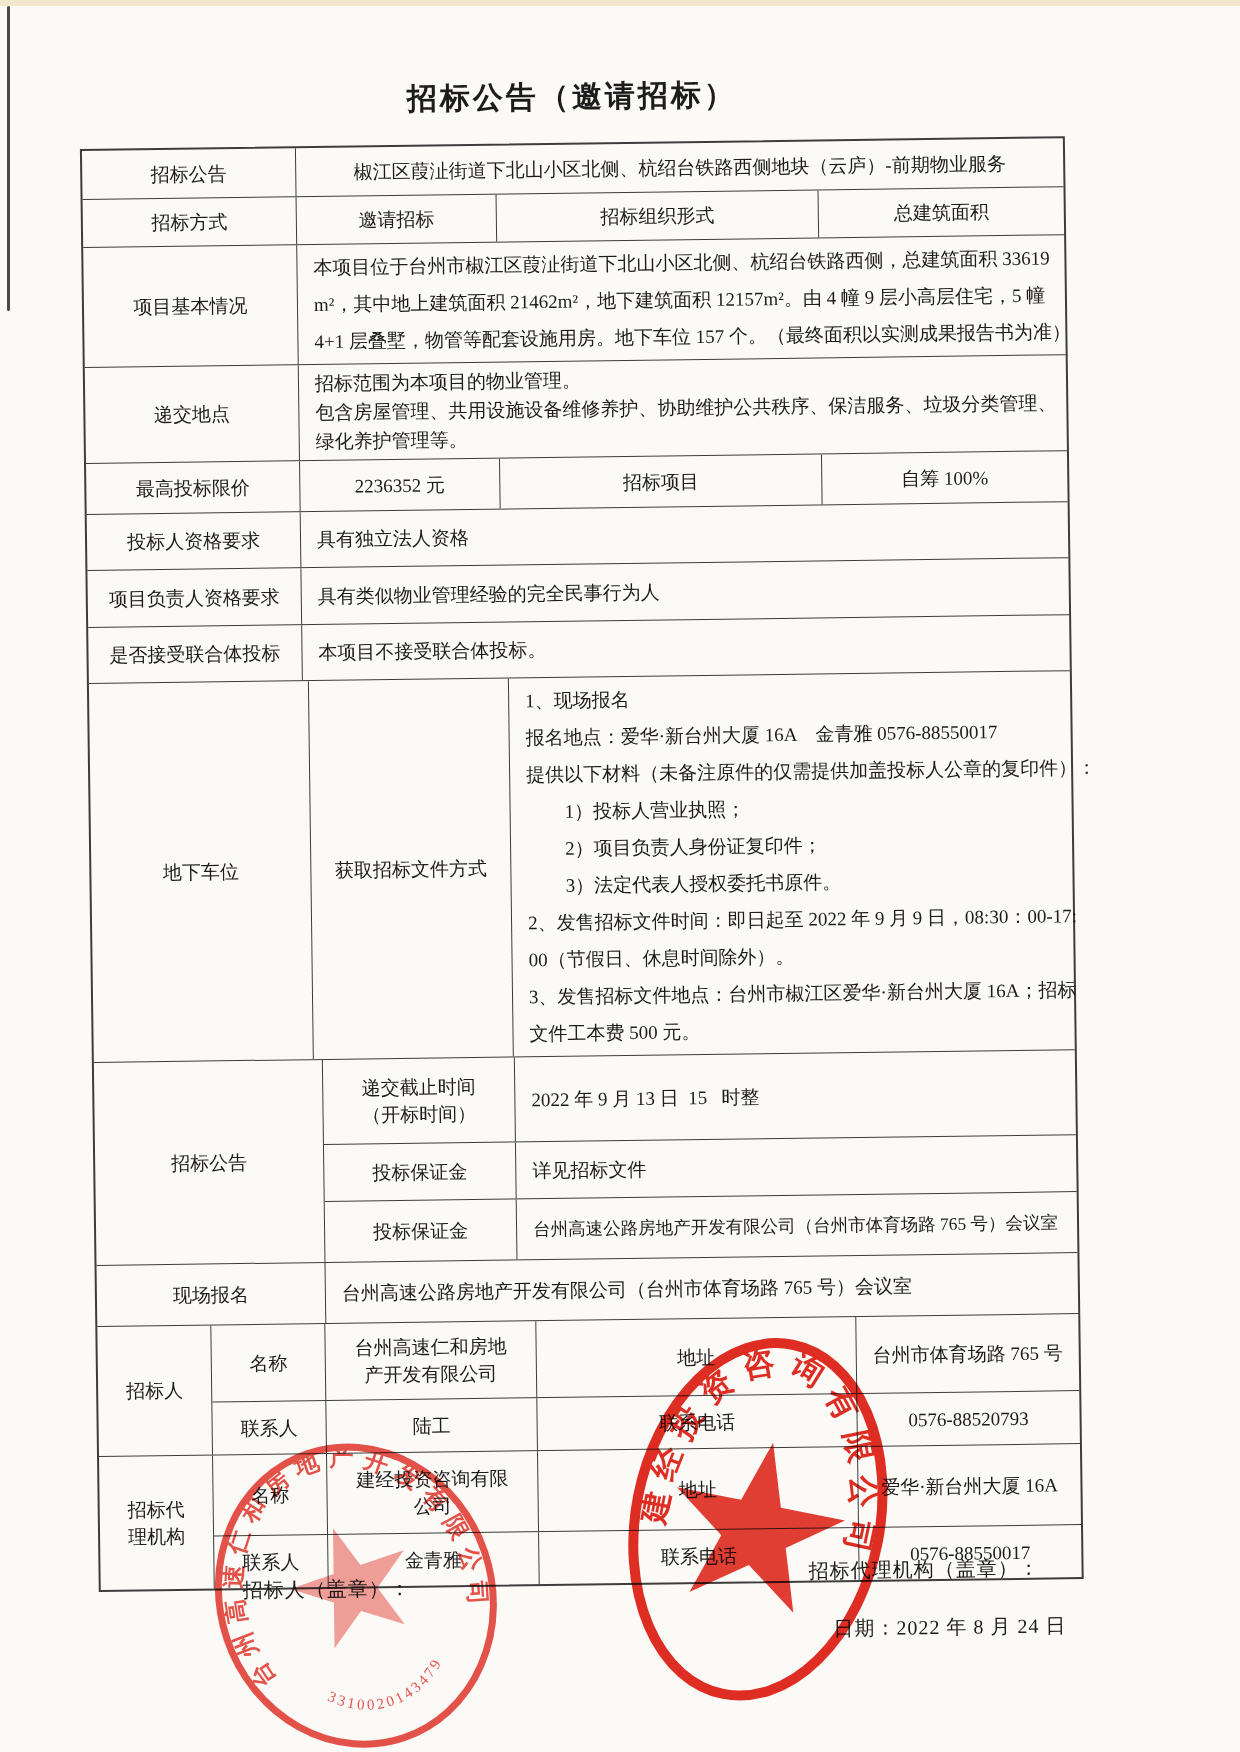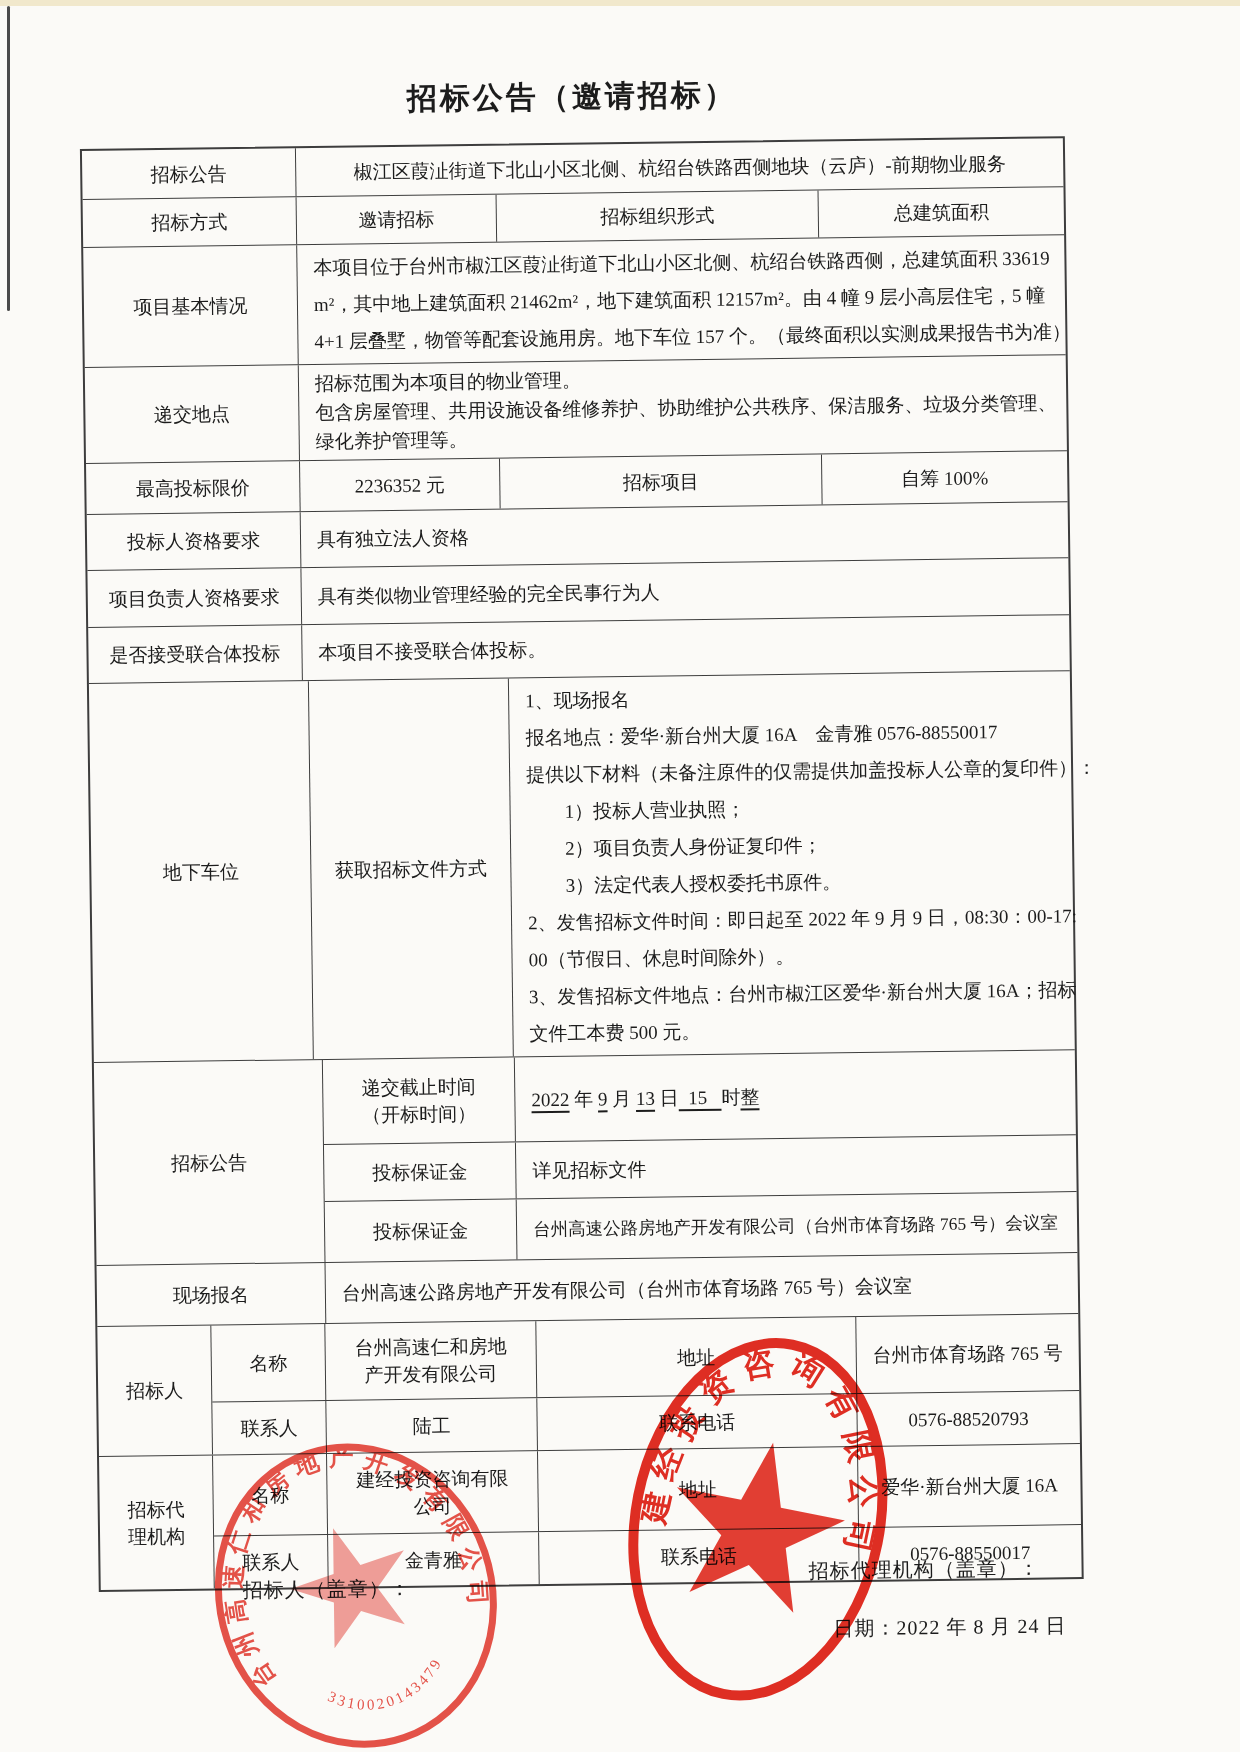--- a/index.html
+++ b/index.html
@@ -40,21 +40,21 @@
   }
   .tcell.left{align-items:flex-start;justify-content:center;text-align:left;padding-left:16px;padding-right:6px;}
   .tcell.left .ctext{width:100%;}
   .tcell .ctext{white-space:nowrap;}
   .tcell.bl{border-left:1.5px solid #3d3d3d;}
   .tcell.vstack{display:flex;flex-direction:column;align-items:stretch;justify-content:stretch;padding:0;}
   .tcell.vstack > .trow{flex:1 0 auto;}
   .lh37 .ctext > div{line-height:37px;}
   .lh29 .ctext > div{line-height:29px;}
   .fs18{font-size:17.5px;}
-  .u{text-decoration:underline;text-underline-offset:5px;text-decoration-thickness:1.5px;}
+  .u{text-underline-offset:5px;text-decoration-thickness:1.5px;}
   .sig{position:absolute;font-size:20px;letter-spacing:1px;white-space:nowrap;}
   #sig-tenderer{left:222px;top:1572px;}
   #sig-agency{left:788px;top:1560px;}
   #sig-date{left:812px;top:1618px;}
   .stamp{position:absolute;mix-blend-mode:multiply;pointer-events:none;}
   #stamp-left{left:175px;top:1392px;}
   #stamp-right{left:588px;top:1316px;}
 </style>
 </head>
 <body>

